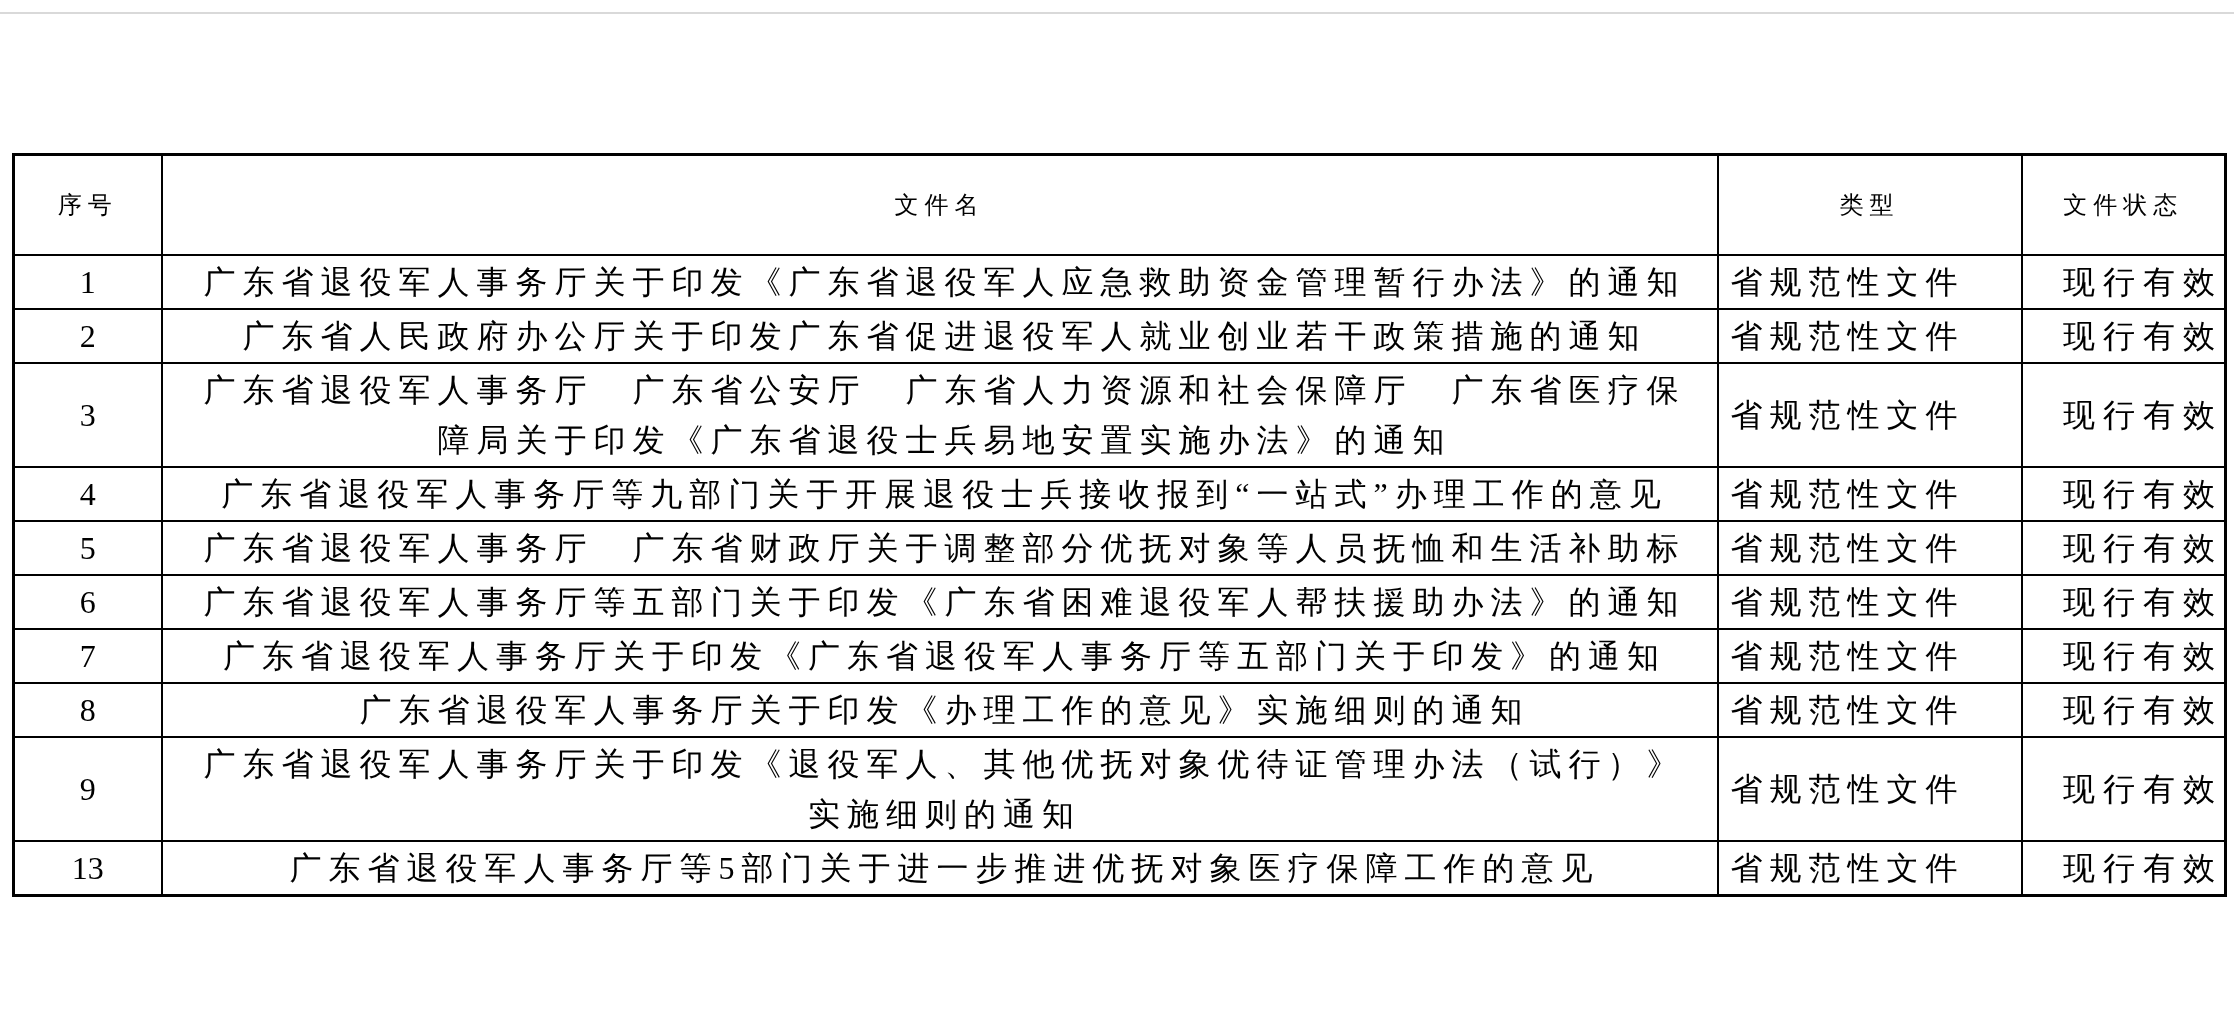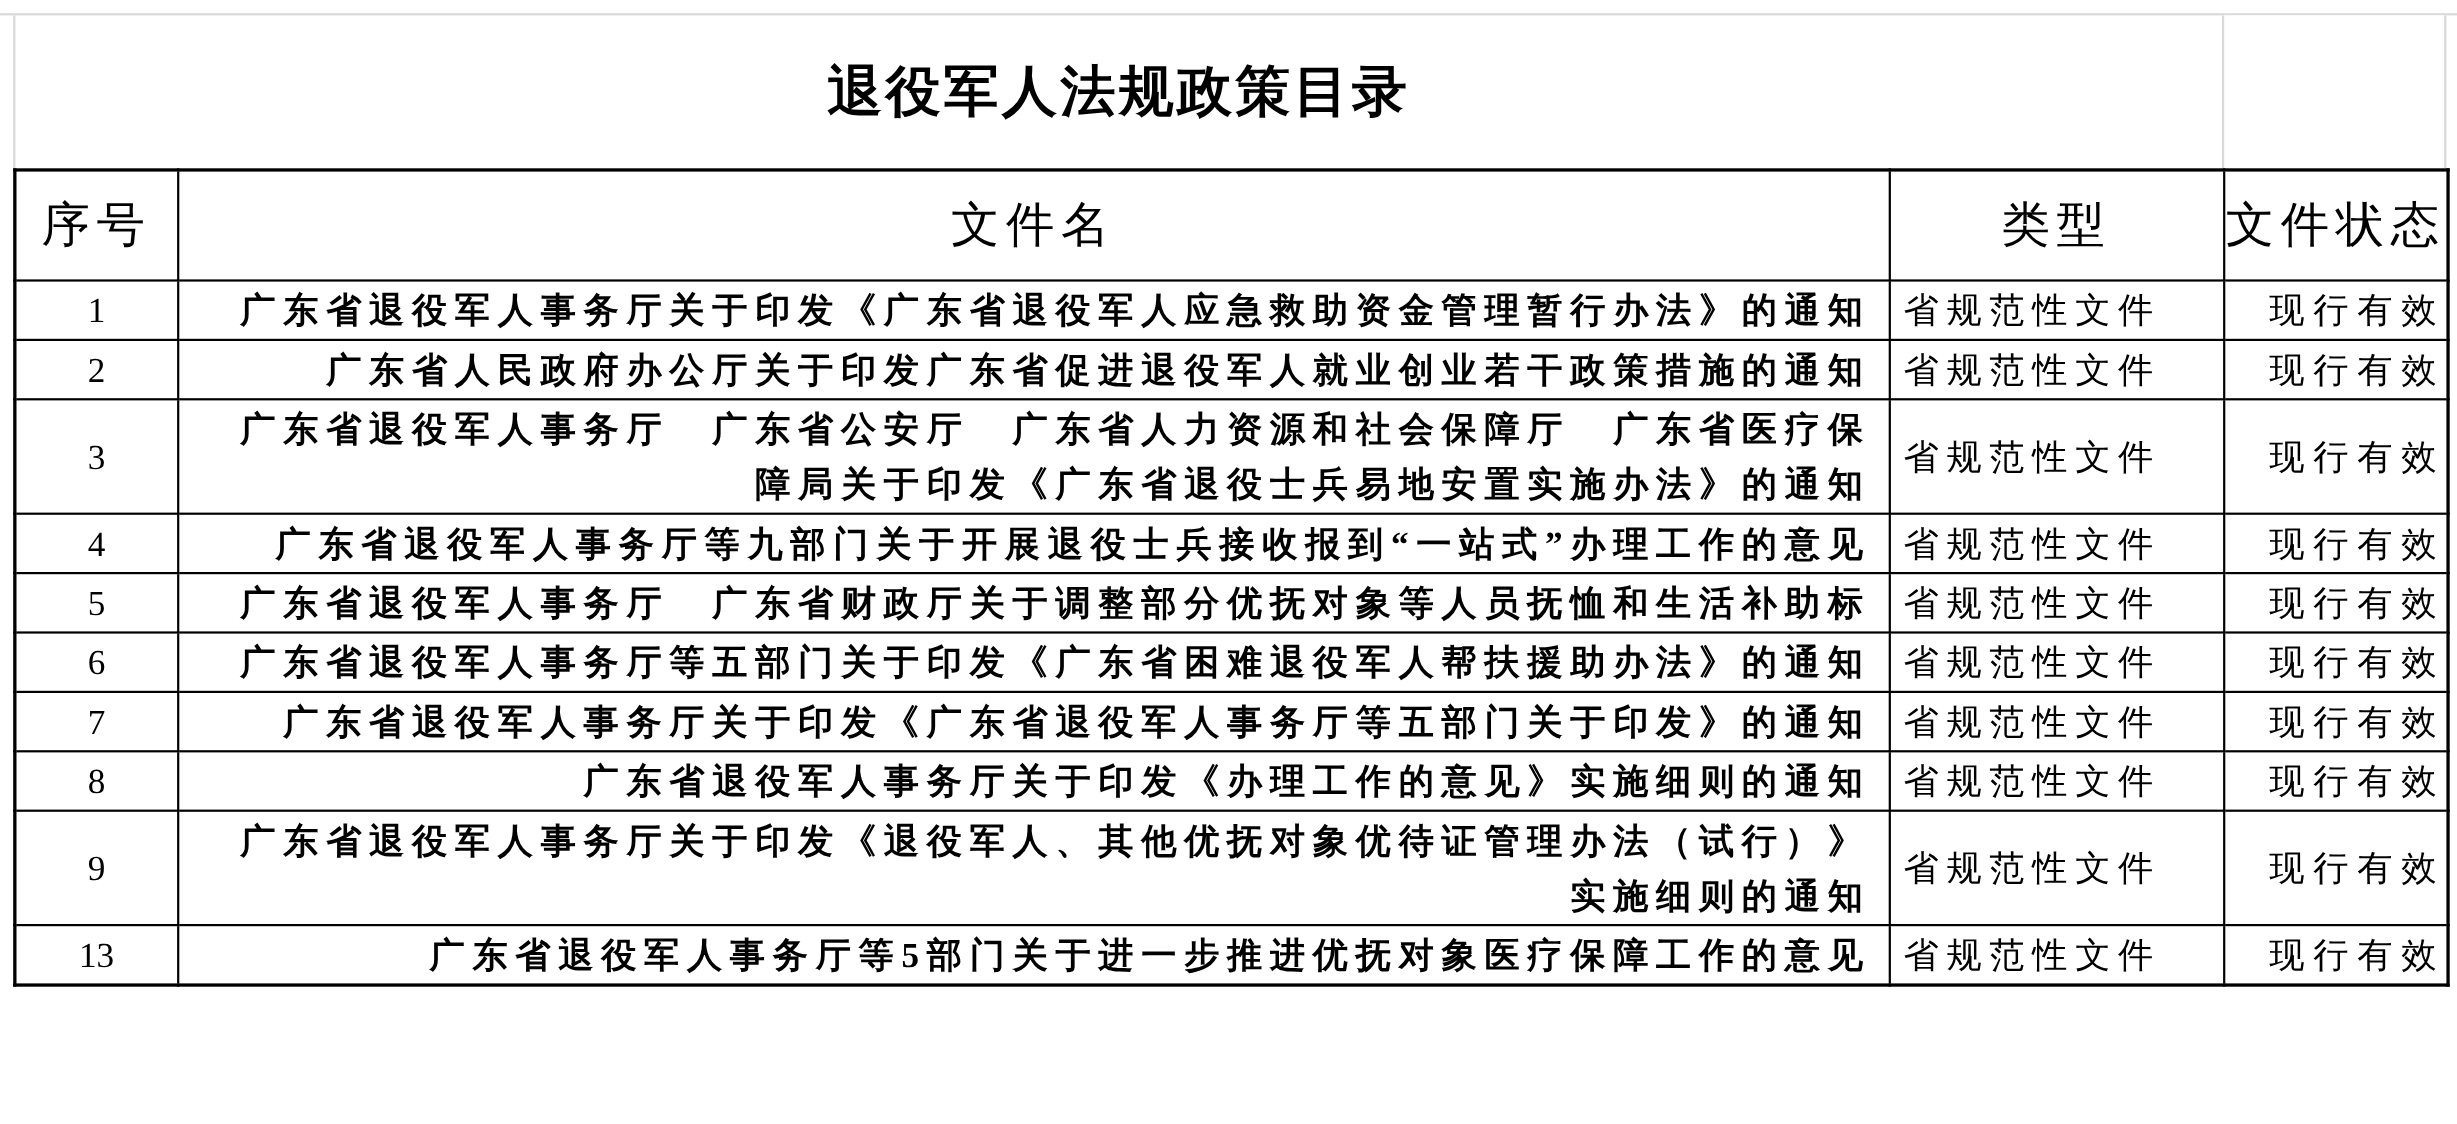--- a/index.html
+++ b/index.html
@@ -44,51 +44,44 @@
   col.c-type   { width:304px; }
   col.c-status { width:204px; }
 
   th, td { border:2px solid #000000; box-sizing:border-box; vertical-align:middle; }
 
   thead tr { height:100px; }
   tbody tr { height:50px; }
   tbody tr.tall { height:104px; }
 
   th {
-    font-weight:normal; font-size:44px; letter-spacing:6px; text-align:center;
+    font-weight:normal; font-size:24px; letter-spacing:6px; text-align:center;
     white-space:nowrap; overflow:hidden;
   }
 
   td { font-size:32px; line-height:50px; overflow:hidden; }
   td.cell-seq  { text-align:center; letter-spacing:0; }
   td.cell-name {
-    text-align:right; padding:0 16px 0 26px; letter-spacing:7px;
+    text-align:center; padding:0 16px 0 26px; letter-spacing:7px;
     word-break:break-all;
-    font-weight:bold;
   }
   td.cell-type {
     text-align:left; padding-left:12px; letter-spacing:7px; white-space:nowrap;margin-top:14px;
   }
   td.cell-status {
     text-align:right; letter-spacing:8px; white-space:nowrap;
   }
 </style>
 </head>
 <body>
 
 <div class="sheet">
 
   <div class="grid-topline"></div>
 
-  <div class="title-band">
-    <div class="title-cell">
-      <span class="page-title">退役军人法规政策目录</span>
-    </div>
-    <div class="title-side-cell"></div>
-  </div>
 
   <table class="policy">
     <colgroup>
       <col class="c-seq">
         <col class="c-name">
         <col class="c-type">
         <col class="c-status">
     </colgroup>
     <thead>
       <tr>

